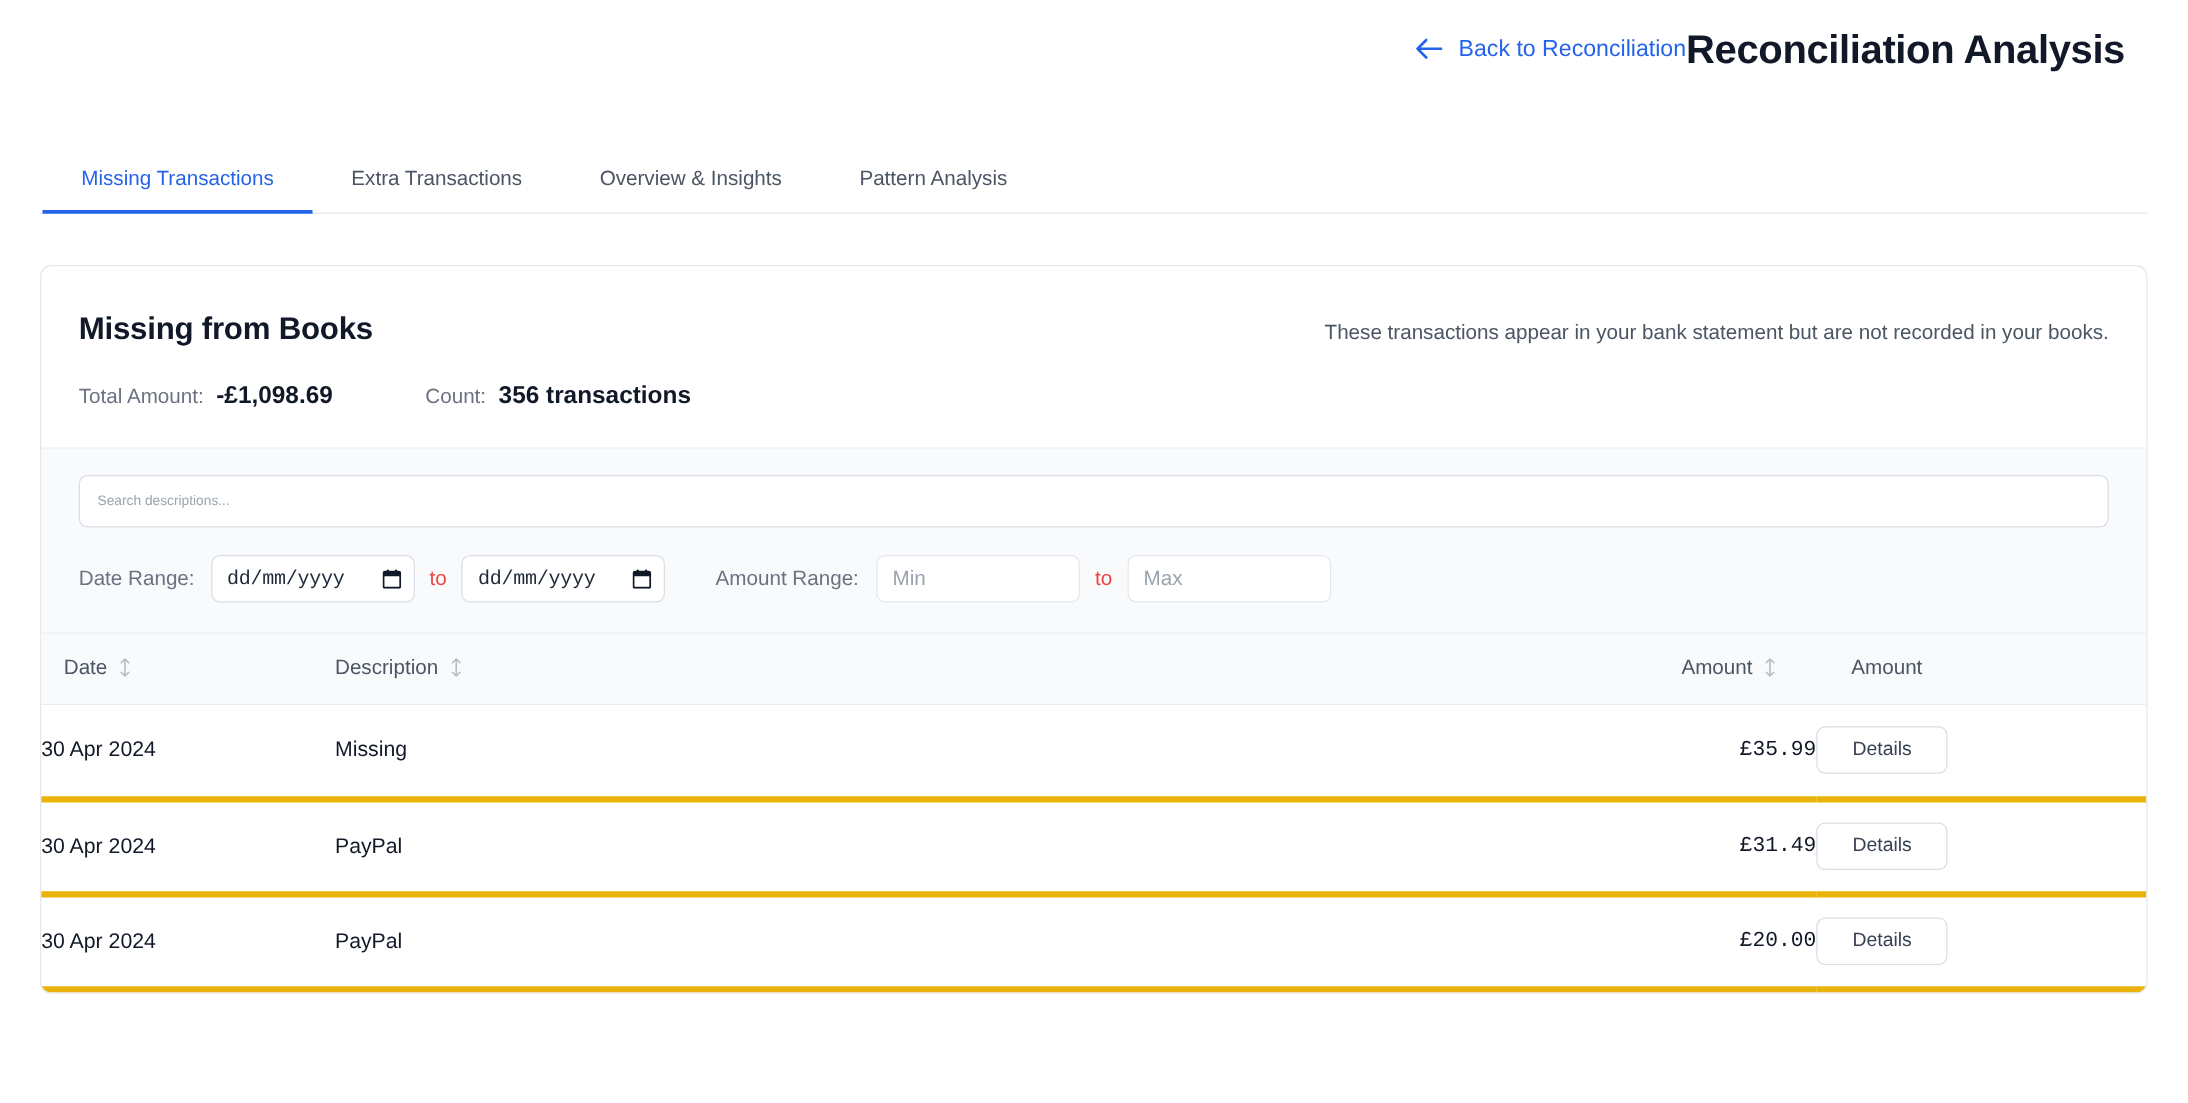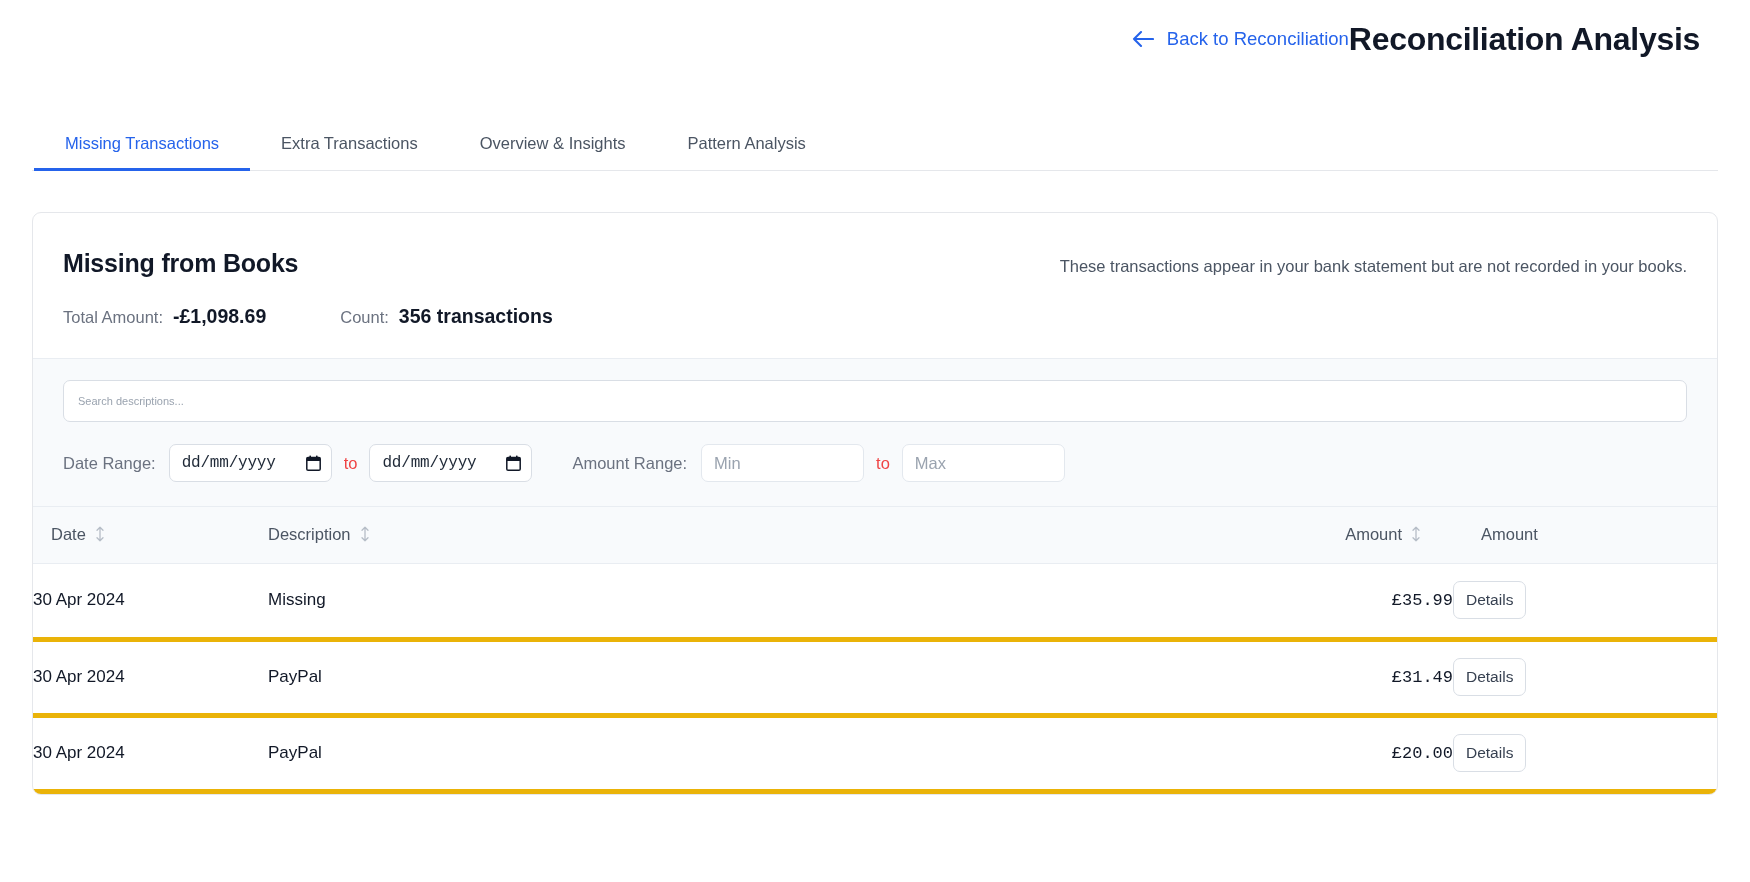--- a/index.html
+++ b/index.html
@@ -256,21 +256,21 @@
   }
   td.c-act { padding-left: 28px; }
   .details-btn {
     display: inline-block;
     border: 1px solid #d9dee5;
     border-radius: 7px;
     background: #ffffff;
     font-family: "Liberation Sans", sans-serif;
     font-size: 15.5px;
     color: #374151;
-    padding: 9px 12px;
+    padding: 9px 28px;
     cursor: pointer;
     white-space: nowrap;
   }
 </style>
 </head>
 <body>
 
 <div class="page">
 
   <div class="topbar">

